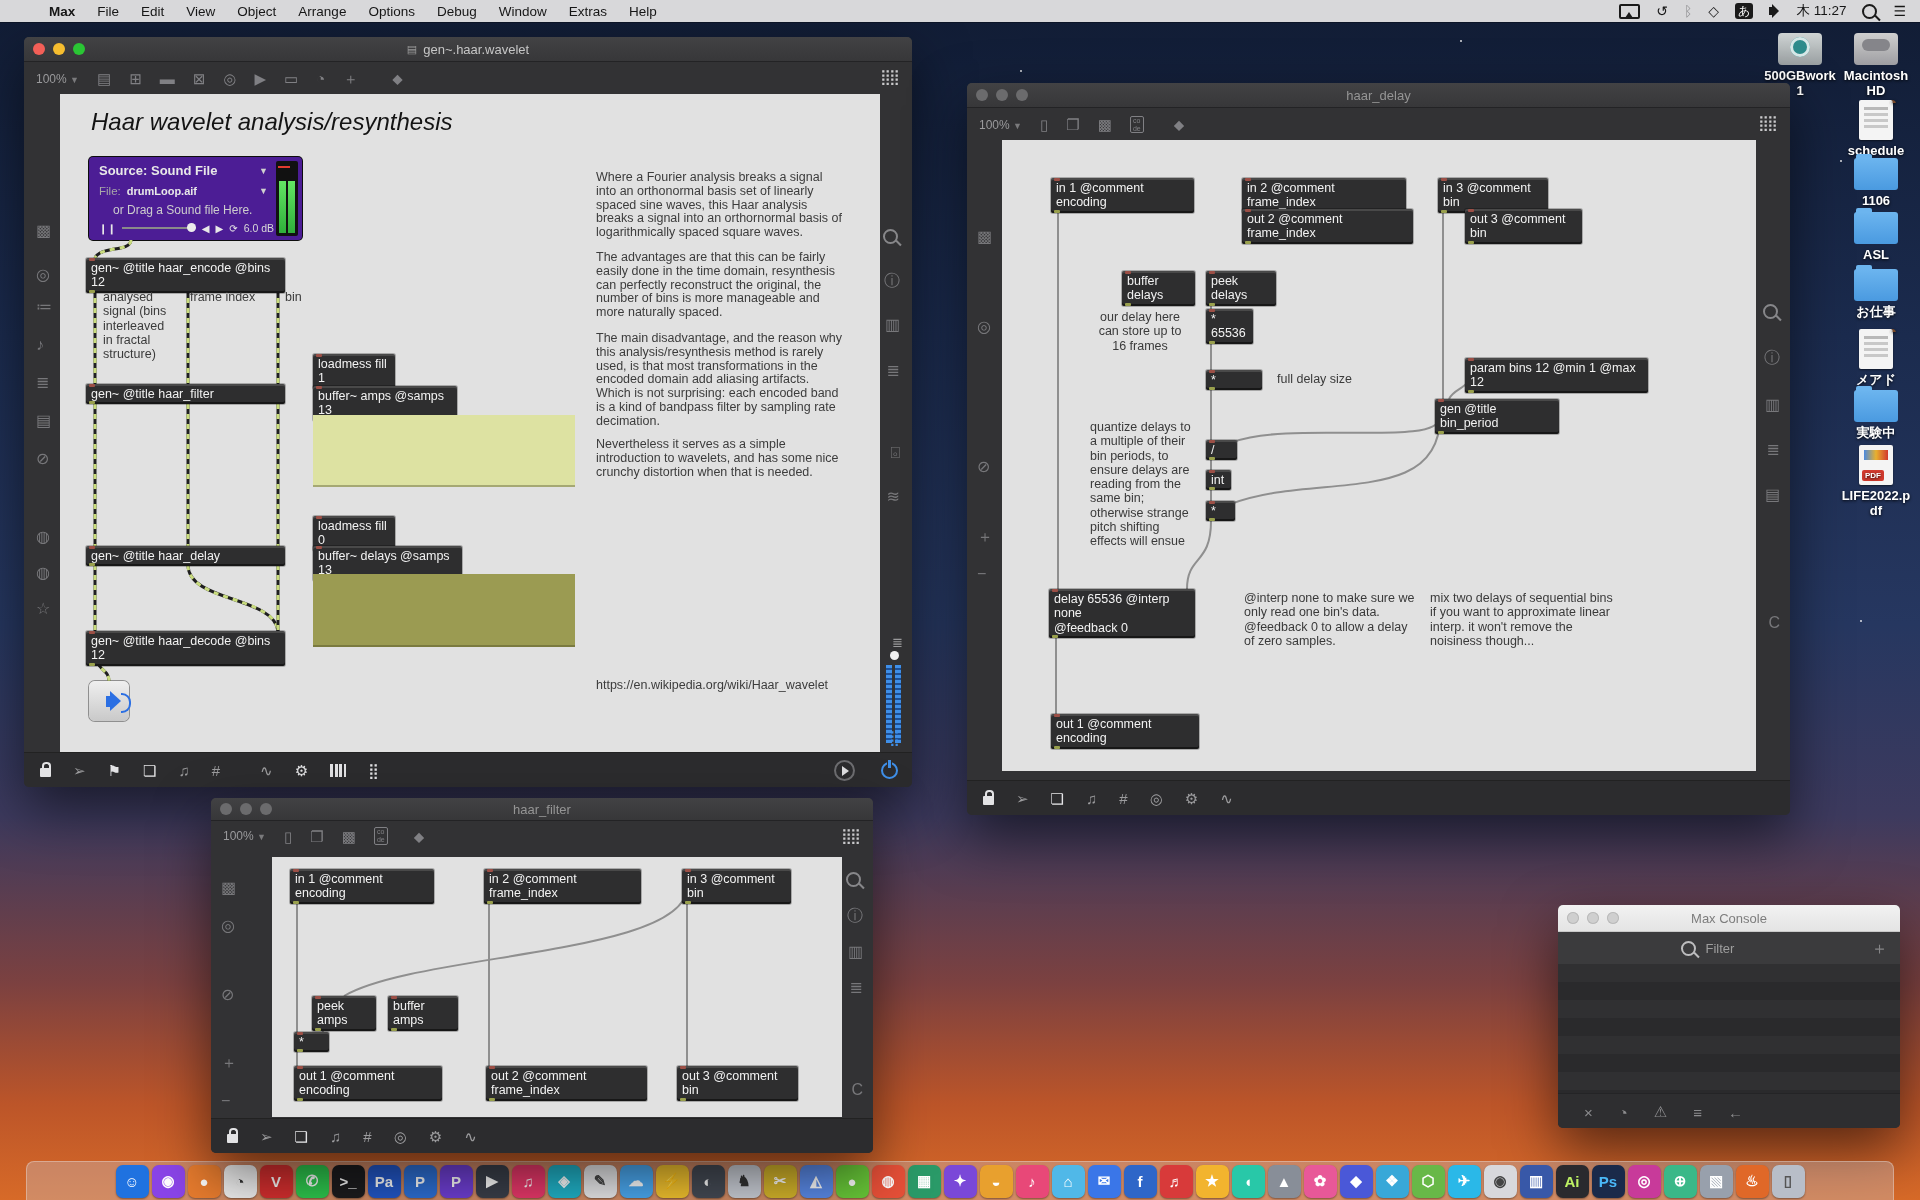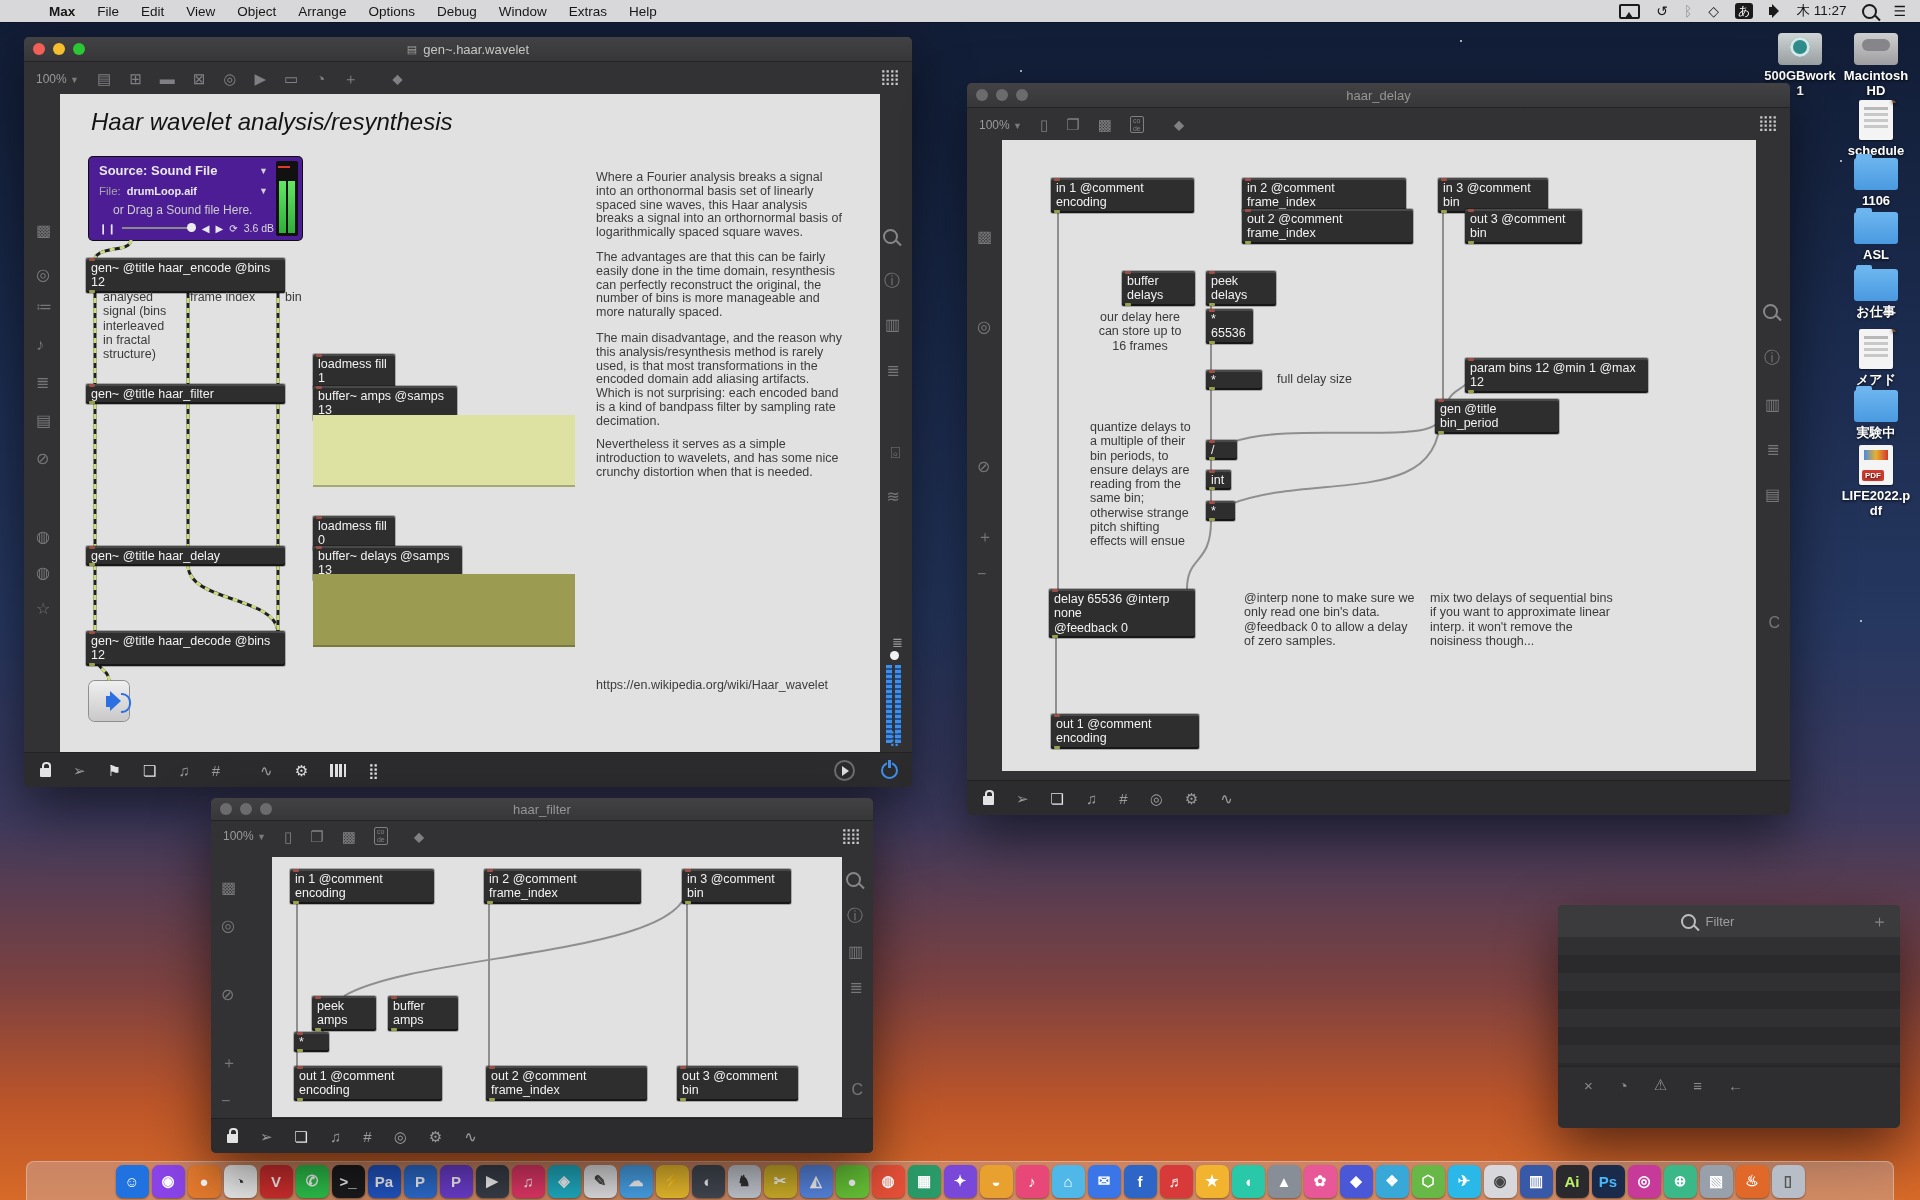--- a/index.html
+++ b/index.html
@@ -256,21 +256,21 @@
             <span class="val">drumLoop.aif</span>
             <span class="caret">▼</span>
           </div>
         <div class="srchint">or Drag a Sound file Here.</div>
         <div class="transport">
           <span>❙❙</span>
           <span class="tr-line"></span>
           <span>◀</span>
           <span>▶</span>
           <span>⟳</span>
-          <span class="dbtxt">3.6 dB</span>
+          <span class="dbtxt">6.0 dB</span>
         </div>
         <div class="meter">
           <span class="redcap"></span>
           <span class="bar b1"></span>
           <span class="bar b2"></span>
         </div>
       </div>
       <div class="para" style="top:77px;">Where a Fourier analysis breaks a signal into an orthonormal basis set of linearly spaced sine waves, this Haar analysis breaks a signal into an orthornormal basis of logarithmically spaced square waves.</div>
       <div class="para" style="top:238px;">The main disadvantage, and the reason why this analysis/resynthesis method is rarely used, is that most transformations in the encoded domain add aliasing artifacts. Which is not surprising: each encoded band is a kind of bandpass filter by sampling rate decimation.</div>
       <div class="para" style="top:157px;">The advantages are that this can be fairly easily done in the time domain, resynthesis can perfectly reconstruct the original,  the number of bins is more manageable and more naturally spaced.</div>
@@ -490,20 +490,28 @@
       <span class="bb-ico bb-bright">❏</span>
       <span class="bb-ico">♫</span>
       <span class="bb-ico">#</span>
       <span class="bb-ico">◎</span>
       <span class="bb-ico">⚙</span>
       <span class="bb-ico">∿</span>
     </div>
   </div>
 
   <div class="window" id="console" style="left:1558px;top:905px;width:342px;height:223px;background:#2e2e30;">
+    <div class="titlebar" style="height:26px;">
+      <span class="lights" style="top:7px;">
+        <span class="light c-light"></span>
+        <span class="light c-light"></span>
+        <span class="light c-light"></span>
+      </span>
+      <span>Max Console</span>
+    </div>
     <div class="c-filterrow">
       <span class="i-mag" style="color:#bdbdbf"></span>
       <input placeholder="Filter" style="">
       <span class="c-plus">＋</span>
     </div>
     <div class="c-body"></div>
     <div class="c-bottom">
       <span>×</span>
       <span>◔</span>
       <span>⚠</span>

